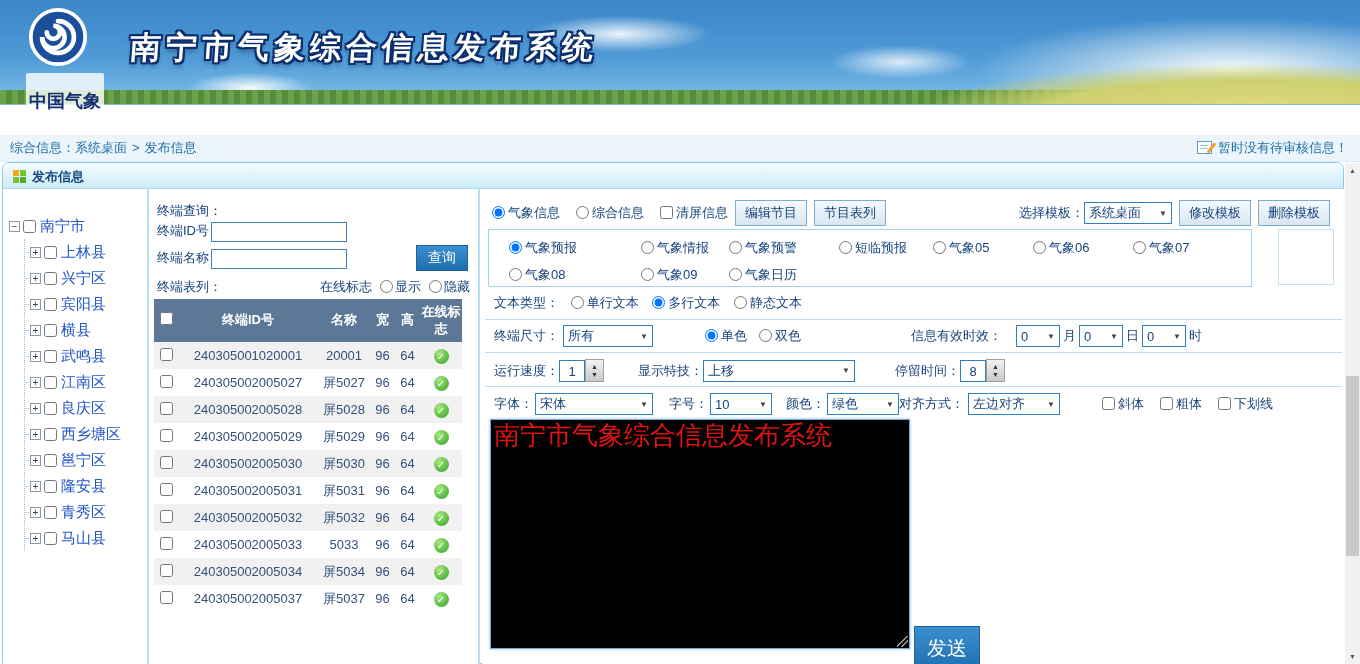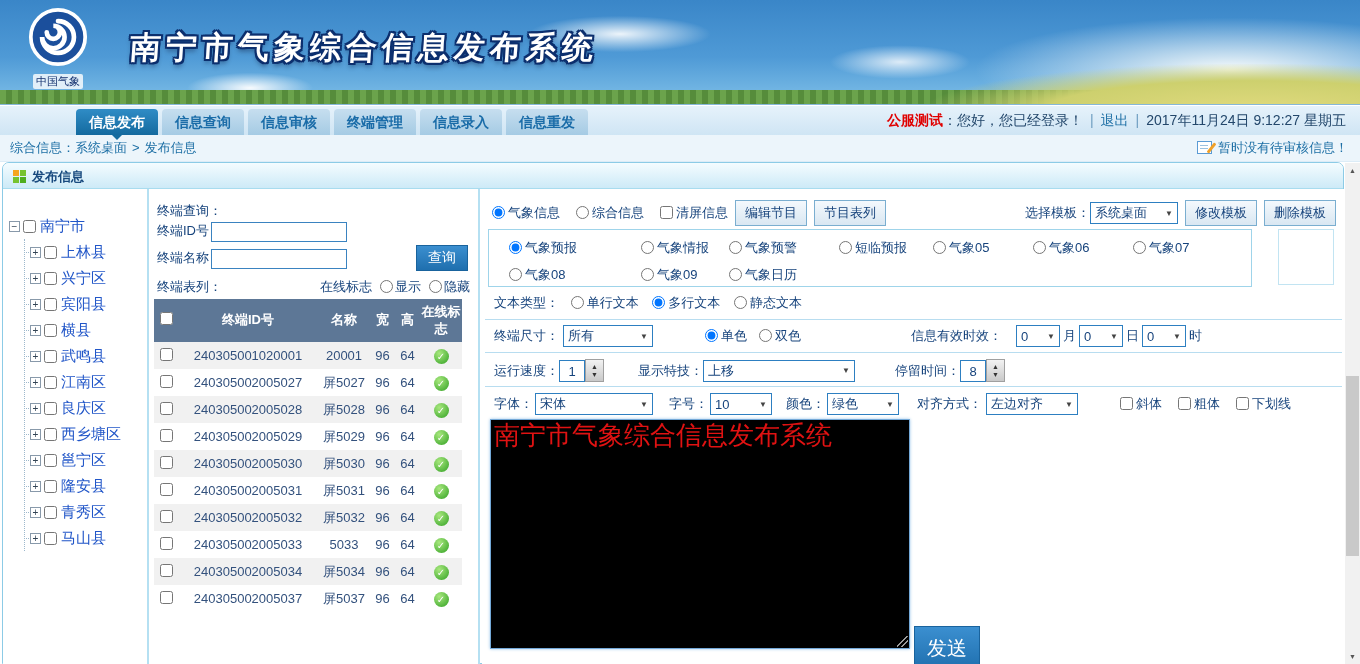--- a/index.html
+++ b/index.html
@@ -13,22 +13,22 @@
       radial-gradient(ellipse 90px 22px at 250px 88px, rgba(255,255,255,.95), transparent 70%),
       radial-gradient(ellipse 130px 26px at 620px 34px, rgba(255,255,255,.9), transparent 70%),
       radial-gradient(ellipse 100px 24px at 900px 62px, rgba(255,255,255,.8), transparent 70%),
       radial-gradient(ellipse 340px 70px at 1230px 70px, rgba(255,255,252,.95), transparent 75%),
       linear-gradient(180deg,#3a86c8 0%,#4f9ad6 55%,#7fc0e8 100%);}
   .grass{position:absolute;bottom:0;left:0;width:100%;height:14px;
     background:repeating-linear-gradient(90deg,#6ba34c 0 6px,#568c3b 6px 12px)}
   .meadow{position:absolute;bottom:0;right:0;width:430px;height:40px;
     background:radial-gradient(ellipse at 75% 115%, #e0da7e 0%, #cdd06e 45%, transparent 72%)}
   .logo{position:absolute;left:26px;top:7px;width:64px;text-align:center}
-  .logo-caption{display:inline-block;margin-top:2px;font-size:11px;font-weight:normal;color:#13306e;
-    background:rgba(255,255,255,.8);padding:0 3px;border-radius:2px;white-space:nowrap}
+  .logo-caption{display:inline-block;margin-top:2px;font-size:18px;font-weight:bold;color:#13306e;
+    background:rgba(255,255,255,.8);padding:16px 3px;border-radius:2px;white-space:nowrap}
   .app-title{position:absolute;left:130px;top:27px;font-size:31px;font-weight:bold;color:#fff;
     letter-spacing:5px;transform:skewX(-4deg);white-space:nowrap;
     text-shadow:2px 0 0 #0c2f6e,-2px 0 0 #0c2f6e,0 2px 0 #0c2f6e,0 -2px 0 #0c2f6e,
       2px 2px 0 #0c2f6e,-2px -2px 0 #0c2f6e,2px -2px 0 #0c2f6e,-2px 2px 0 #0c2f6e,0 4px 5px rgba(0,0,30,.45)}
 
   
   .navbar{position:absolute;top:106px;left:0;width:100%;height:29px;
     background:linear-gradient(#e6f2fb,#cfe5f4)}
   .tabs{position:absolute;left:76px;bottom:0;display:flex;gap:4px}
   .tab{display:block;height:26px;line-height:26px;padding:0 13px;font-size:14px;font-weight:bold;
@@ -103,21 +103,21 @@
   .tbl tbody tr:nth-child(odd){background:#f1f1f1}
   .tbl input{width:13px;height:13px;margin:0}
   .ok-icon{display:inline-block;width:15px;height:15px;border-radius:50%;
     background:radial-gradient(circle at 35% 30%,#a8e87e,#52b43c 72%);color:#fff;font-size:10px;
     line-height:15px;font-weight:bold;text-align:center}
 
   
   .right-col{font-size:13px;color:#16437c}
   .right-col label{white-space:nowrap}
   .right-col input[type=radio],.right-col input[type=checkbox]{vertical-align:-2px;margin:0 3px 0 0}
-  .rowA{position:absolute;top:11px;left:10px;right:8px;display:flex;align-items:center;white-space:nowrap}
+  .rowA{position:absolute;top:11px;left:10px;right:14px;display:flex;align-items:center;white-space:nowrap}
   .rowA .gap{width:16px}
   .lite-btn{border:1px solid #7aaed0;background:linear-gradient(#f4f9fd,#d9e7f2);color:#16437c;
     font-size:13px;padding:3px 9px;margin-left:7px;cursor:pointer}
   .spacer{flex:1}
   .sel{display:inline-flex;align-items:center;justify-content:space-between;border:1px solid #2d7fc1;
     background:#fff;color:#16437c;height:22px;padding:0 4px;font-size:13px;cursor:pointer;vertical-align:middle}
   .caret{font-size:8px;color:#444;margin-left:5px}
   .boxB{position:absolute;top:40px;left:6px;width:764px;height:58px;border:1px solid #9fd4ea;
     display:grid;grid-template-columns:132px 88px 110px 94px 100px 100px auto;
     padding:9px 0 0 20px;row-gap:9px;align-content:start}
@@ -161,33 +161,20 @@
     <div class="logo">
       <svg viewBox="0 0 64 64" width="60" height="60">
         <circle cx="32" cy="32" r="29" fill="#1b4f9c" stroke="#ffffff" stroke-width="4"></circle>
         <path d="M32 15 a17 17 0 1 1 -17 17 a12 12 0 1 0 12 -12 a7 7 0 1 1 -7 7" fill="none" stroke="#ffffff" stroke-width="5" stroke-linecap="round"></path>
       </svg>
       <span class="logo-caption">中国气象</span>
     </div>
     <div class="app-title">南宁市气象综合信息发布系统</div>
   </div>
 
-  <div class="navbar">
-    <div class="tabs">
-      <a class="tab active">信息发布</a>
-      <a class="tab">信息查询</a>
-      <a class="tab">信息审核</a>
-      <a class="tab">终端管理</a>
-      <a class="tab">信息录入</a>
-      <a class="tab">信息重发</a>
-    </div>
-    <div class="nav-right">
-      <span class="nav-user">公服测试</span><span>：您好，您已经登录！</span><span class="nav-sep">|</span><a class="nav-logout">退出</a><span class="nav-sep">|</span><span>2017年11月24日  9:12:27  星期五</span>
-    </div>
-  </div>
 
   <div class="crumbbar">
     <div class="crumb-left">
       <span>综合信息：</span><a class="crumb-link">系统桌面</a><span class="crumb-arrow">&gt;</span><a class="crumb-link">发布信息</a>
     </div>
     <div class="crumb-right">
       <span class="note-icon"></span><span>暂时没有待审核信息！</span>
     </div>
   </div>
 
@@ -488,21 +475,21 @@
       <span style="margin-left:16px">字号：</span>
       <span class="sel" style="width:62px;margin-left:2px">
           <span>10</span>
           <span class="caret">▼</span>
         </span>
       <span style="margin-left:14px">颜色：</span>
       <span class="sel" style="width:72px;margin-left:2px">
           <span>绿色</span>
           <span class="caret">▼</span>
         </span>
-      <span style="margin-left:18px">对齐方式：</span>
+      <span style="">对齐方式：</span>
       <span class="sel" style="width:92px;margin-left:4px">
           <span>左边对齐</span>
           <span class="caret">▼</span>
         </span>
       <label style="margin-left:42px"><input type="checkbox" style=""><span>斜体</span></label>
       <label style="margin-left:16px"><input type="checkbox" style=""><span>粗体</span></label>
       <label style="margin-left:16px"><input type="checkbox" style=""><span>下划线</span></label>
     </div>
 
     <div class="preview">

